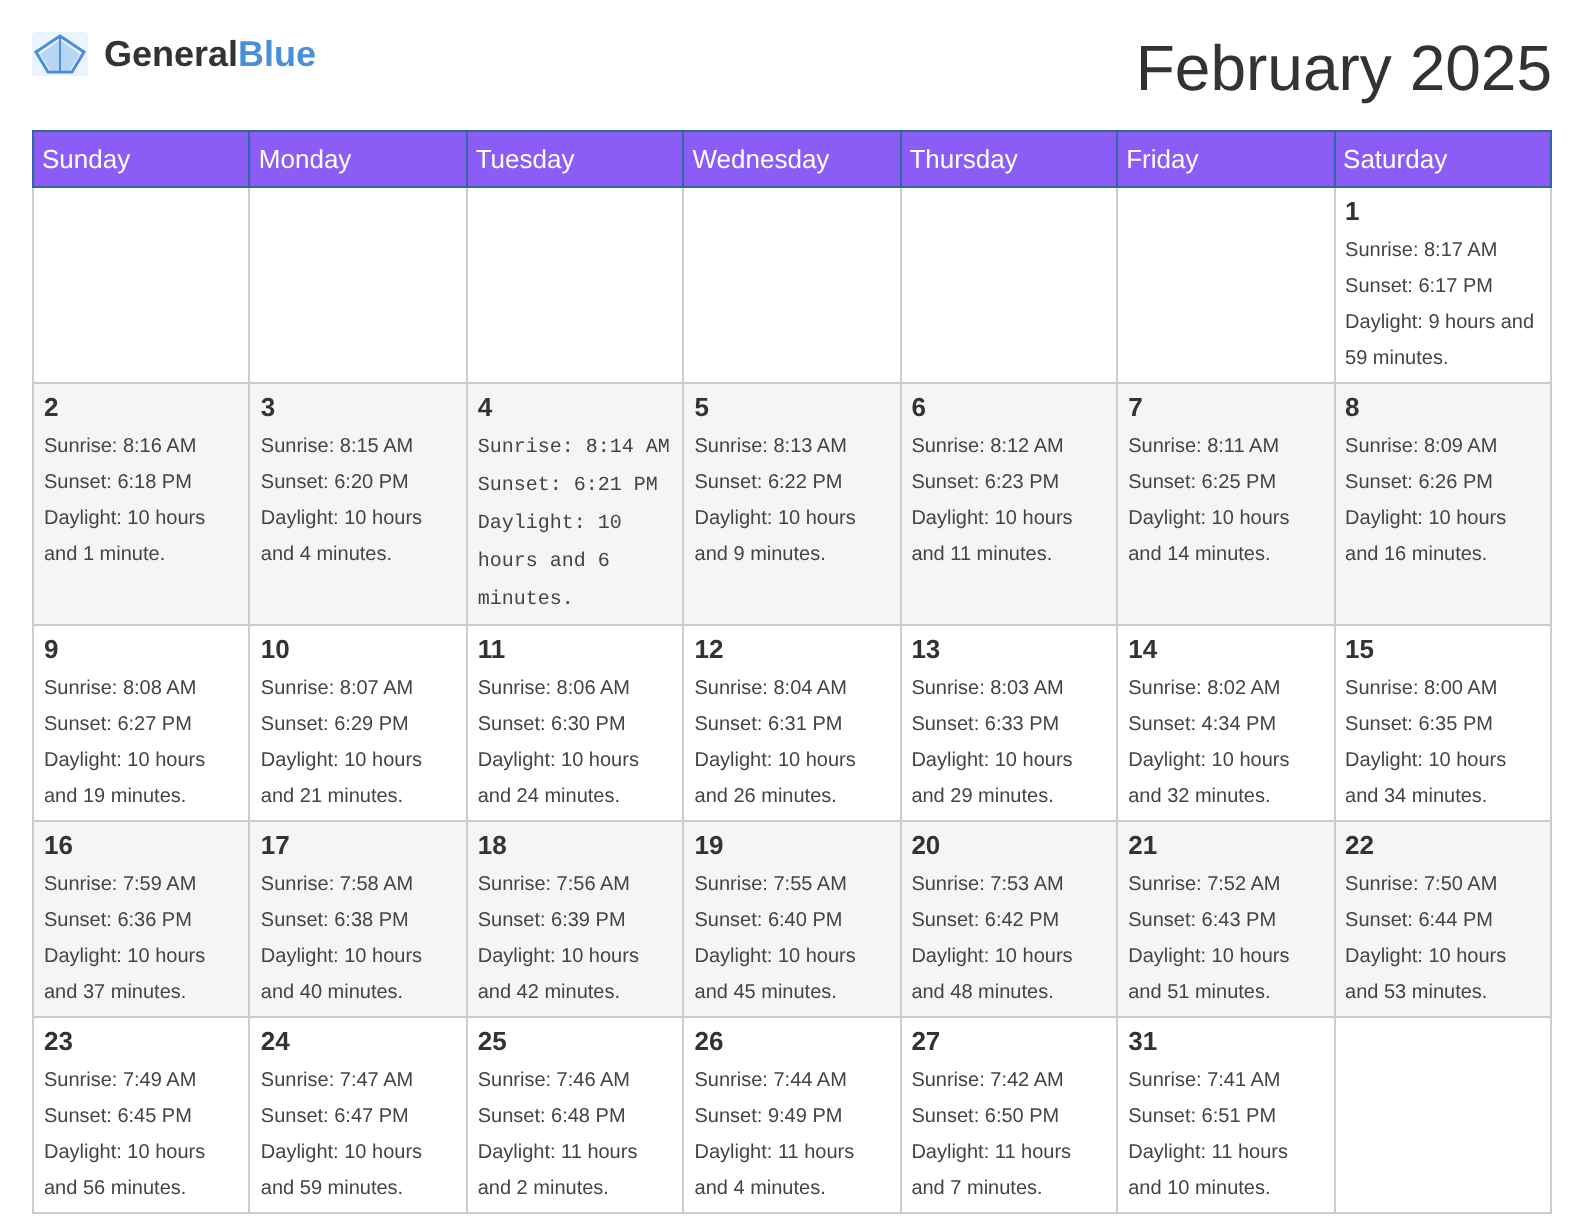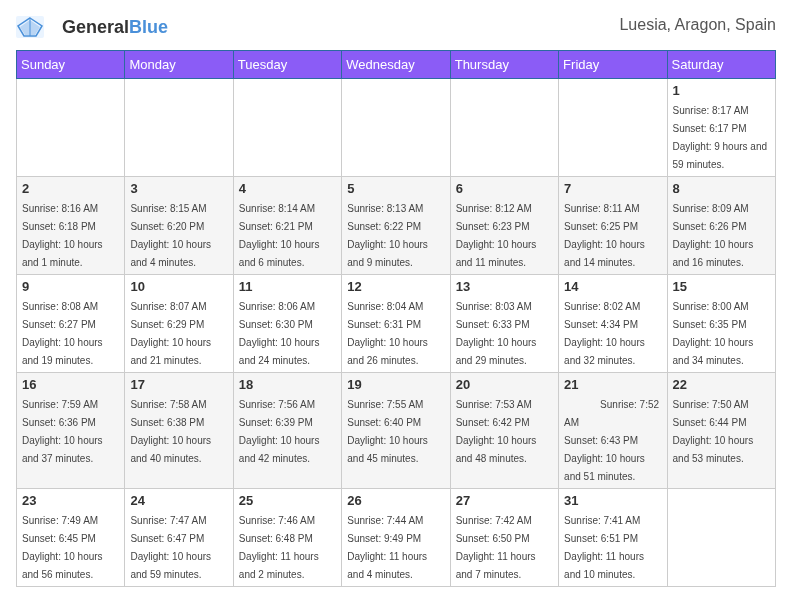--- a/index.html
+++ b/index.html
@@ -12,21 +12,21 @@
     }
     .header-area {
       display: flex;
       justify-content: space-between;
       align-items: flex-start;
       margin-bottom: 12px;
     }
     .logo {
       display: flex;
       align-items: center;
-      gap: 18px;
+      gap: 8px;
     }
     .logo-text-general {
       font-size: 18px;
       font-weight: bold;
       color: #333;
     }
     .logo-text-blue {
       font-size: 18px;
       font-weight: bold;
       color: #4a90d9;
@@ -97,21 +97,21 @@
       <rect x="0" y="0" width="28" height="22" fill="#eaf4ff" rx="2"></rect>
       <polygon points="14,2 26,10 20,20 8,20 2,10" fill="none" stroke="#4a90d9" stroke-width="1.5"></polygon>
       <polygon points="14,4 24,11 19,19 9,19 4,11" fill="#4a90d9" opacity="0.3"></polygon>
       <line x1="14" y1="2" x2="14" y2="20" stroke="#4a90d9" stroke-width="1"></line>
     </svg>
     <div>
       <span class="logo-text-general">General</span><span class="logo-text-blue">Blue</span>
     </div>
   </div>
   <div class="title-area">
-    <div class="location-title">Luesia, Aragon, Spain</div>
+    <div class="month-title">February 2025</div>
   </div>
 </div>
 
 <table class="calendar">
   <thead>
     <tr>
     <th>Sunday</th>
         <th>Monday</th>
         <th>Tuesday</th>
         <th>Wednesday</th>
@@ -132,21 +132,21 @@
 Sunset: 6:17 PM
 Daylight: 9 hours and 59 minutes.</span></td>
       </tr>
       <tr>
         <td><span class="day-number">2</span><span class="day-info" style="white-space: pre-line;">Sunrise: 8:16 AM
 Sunset: 6:18 PM
 Daylight: 10 hours and 1 minute.</span></td>
         <td><span class="day-number">3</span><span class="day-info" style="white-space: pre-line;">Sunrise: 8:15 AM
 Sunset: 6:20 PM
 Daylight: 10 hours and 4 minutes.</span></td>
-        <td><span class="day-number">4</span><span class="day-info" style="white-space: pre-line;">Sunrise: 8:14 AM
+        <td><span class="day-number">4</span><span class="day-info" style="white-space: pre-line; font-family: Liberation Mono, monospace;">Sunrise: 8:14 AM
 Sunset: 6:21 PM
 Daylight: 10 hours and 6 minutes.</span></td>
         <td><span class="day-number">5</span><span class="day-info" style="white-space: pre-line;">Sunrise: 8:13 AM
 Sunset: 6:22 PM
 Daylight: 10 hours and 9 minutes.</span></td>
         <td><span class="day-number">6</span><span class="day-info" style="white-space: pre-line;">Sunrise: 8:12 AM
 Sunset: 6:23 PM
 Daylight: 10 hours and 11 minutes.</span></td>
         <td><span class="day-number">7</span><span class="day-info" style="white-space: pre-line;">Sunrise: 8:11 AM
 Sunset: 6:25 PM
@@ -187,21 +187,21 @@
 Daylight: 10 hours and 40 minutes.</span></td>
         <td><span class="day-number">18</span><span class="day-info" style="white-space: pre-line;">Sunrise: 7:56 AM
 Sunset: 6:39 PM
 Daylight: 10 hours and 42 minutes.</span></td>
         <td><span class="day-number">19</span><span class="day-info" style="white-space: pre-line;">Sunrise: 7:55 AM
 Sunset: 6:40 PM
 Daylight: 10 hours and 45 minutes.</span></td>
         <td><span class="day-number">20</span><span class="day-info" style="white-space: pre-line;">Sunrise: 7:53 AM
 Sunset: 6:42 PM
 Daylight: 10 hours and 48 minutes.</span></td>
-        <td><span class="day-number">21</span><span class="day-info" style="white-space: pre-line; margin-left: 36px;">Sunrise: 7:52 AM
+        <td><span class="day-number">21</span><span class="day-info" style="white-space: pre-line;">Sunrise: 7:52 AM
 Sunset: 6:43 PM
 Daylight: 10 hours and 51 minutes.</span></td>
         <td><span class="day-number">22</span><span class="day-info" style="white-space: pre-line;">Sunrise: 7:50 AM
 Sunset: 6:44 PM
 Daylight: 10 hours and 53 minutes.</span></td>
       </tr>
       <tr>
         <td><span class="day-number">23</span><span class="day-info" style="white-space: pre-line;">Sunrise: 7:49 AM
 Sunset: 6:45 PM
 Daylight: 10 hours and 56 minutes.</span></td>

